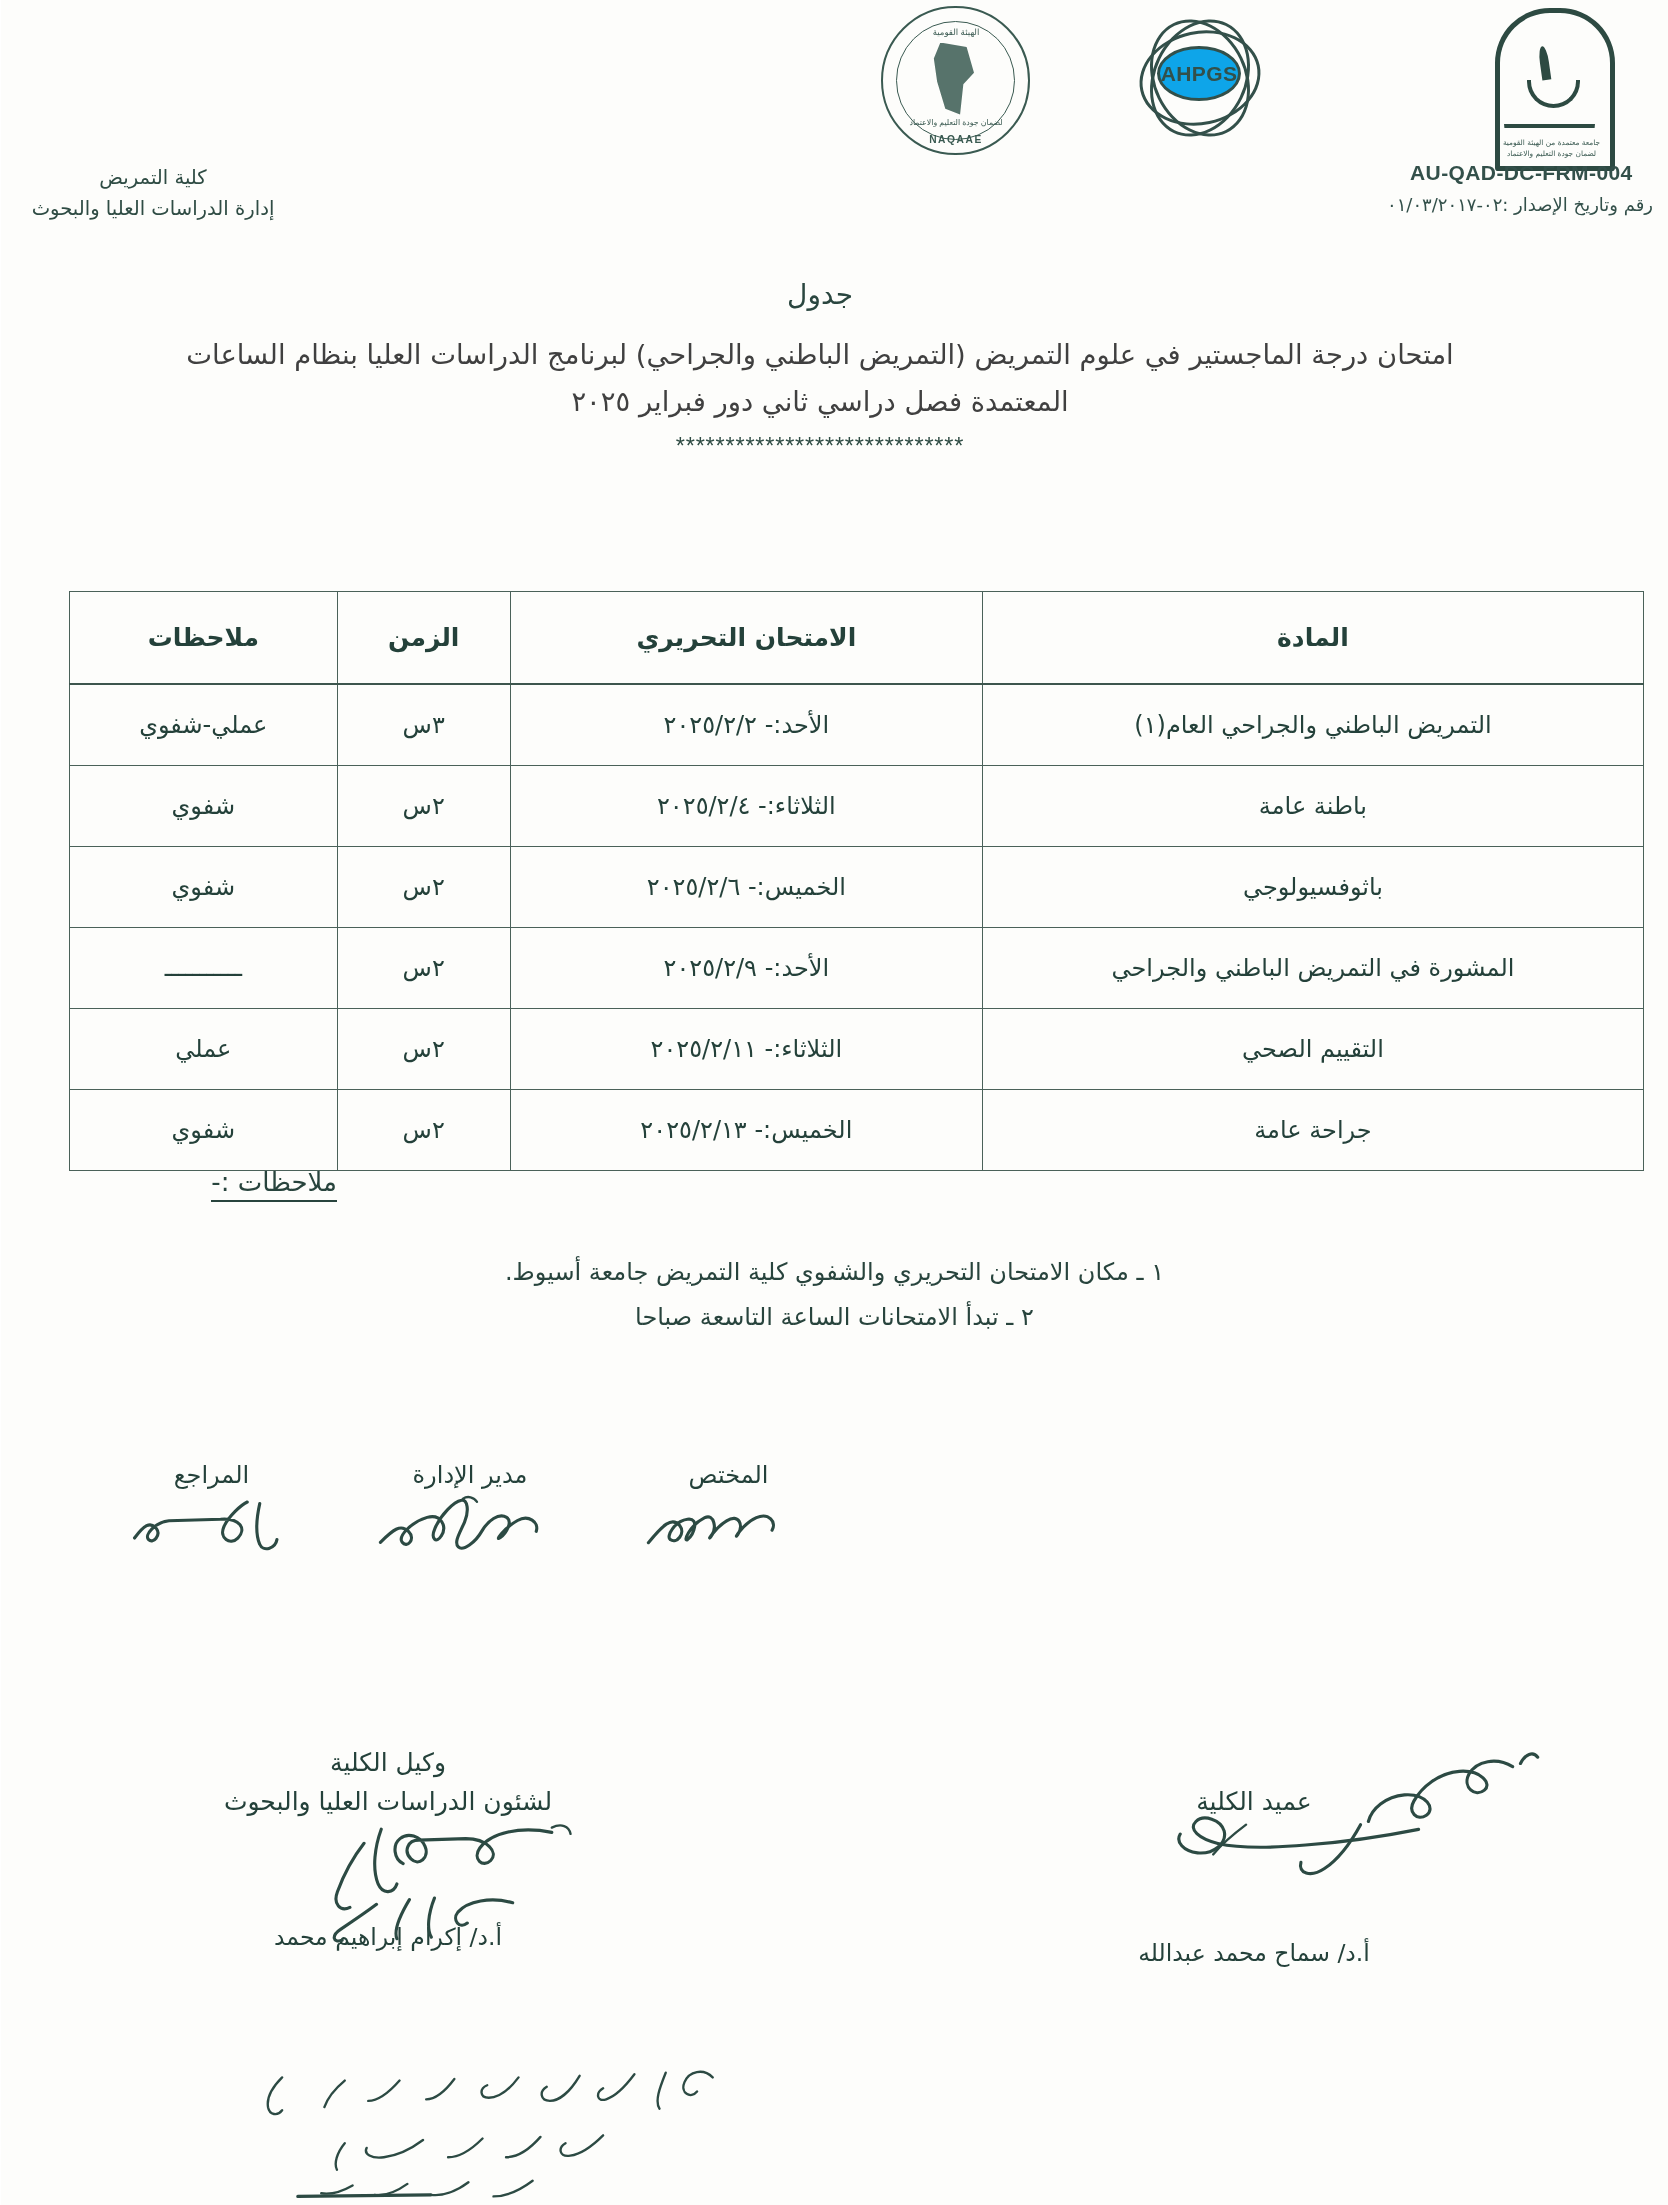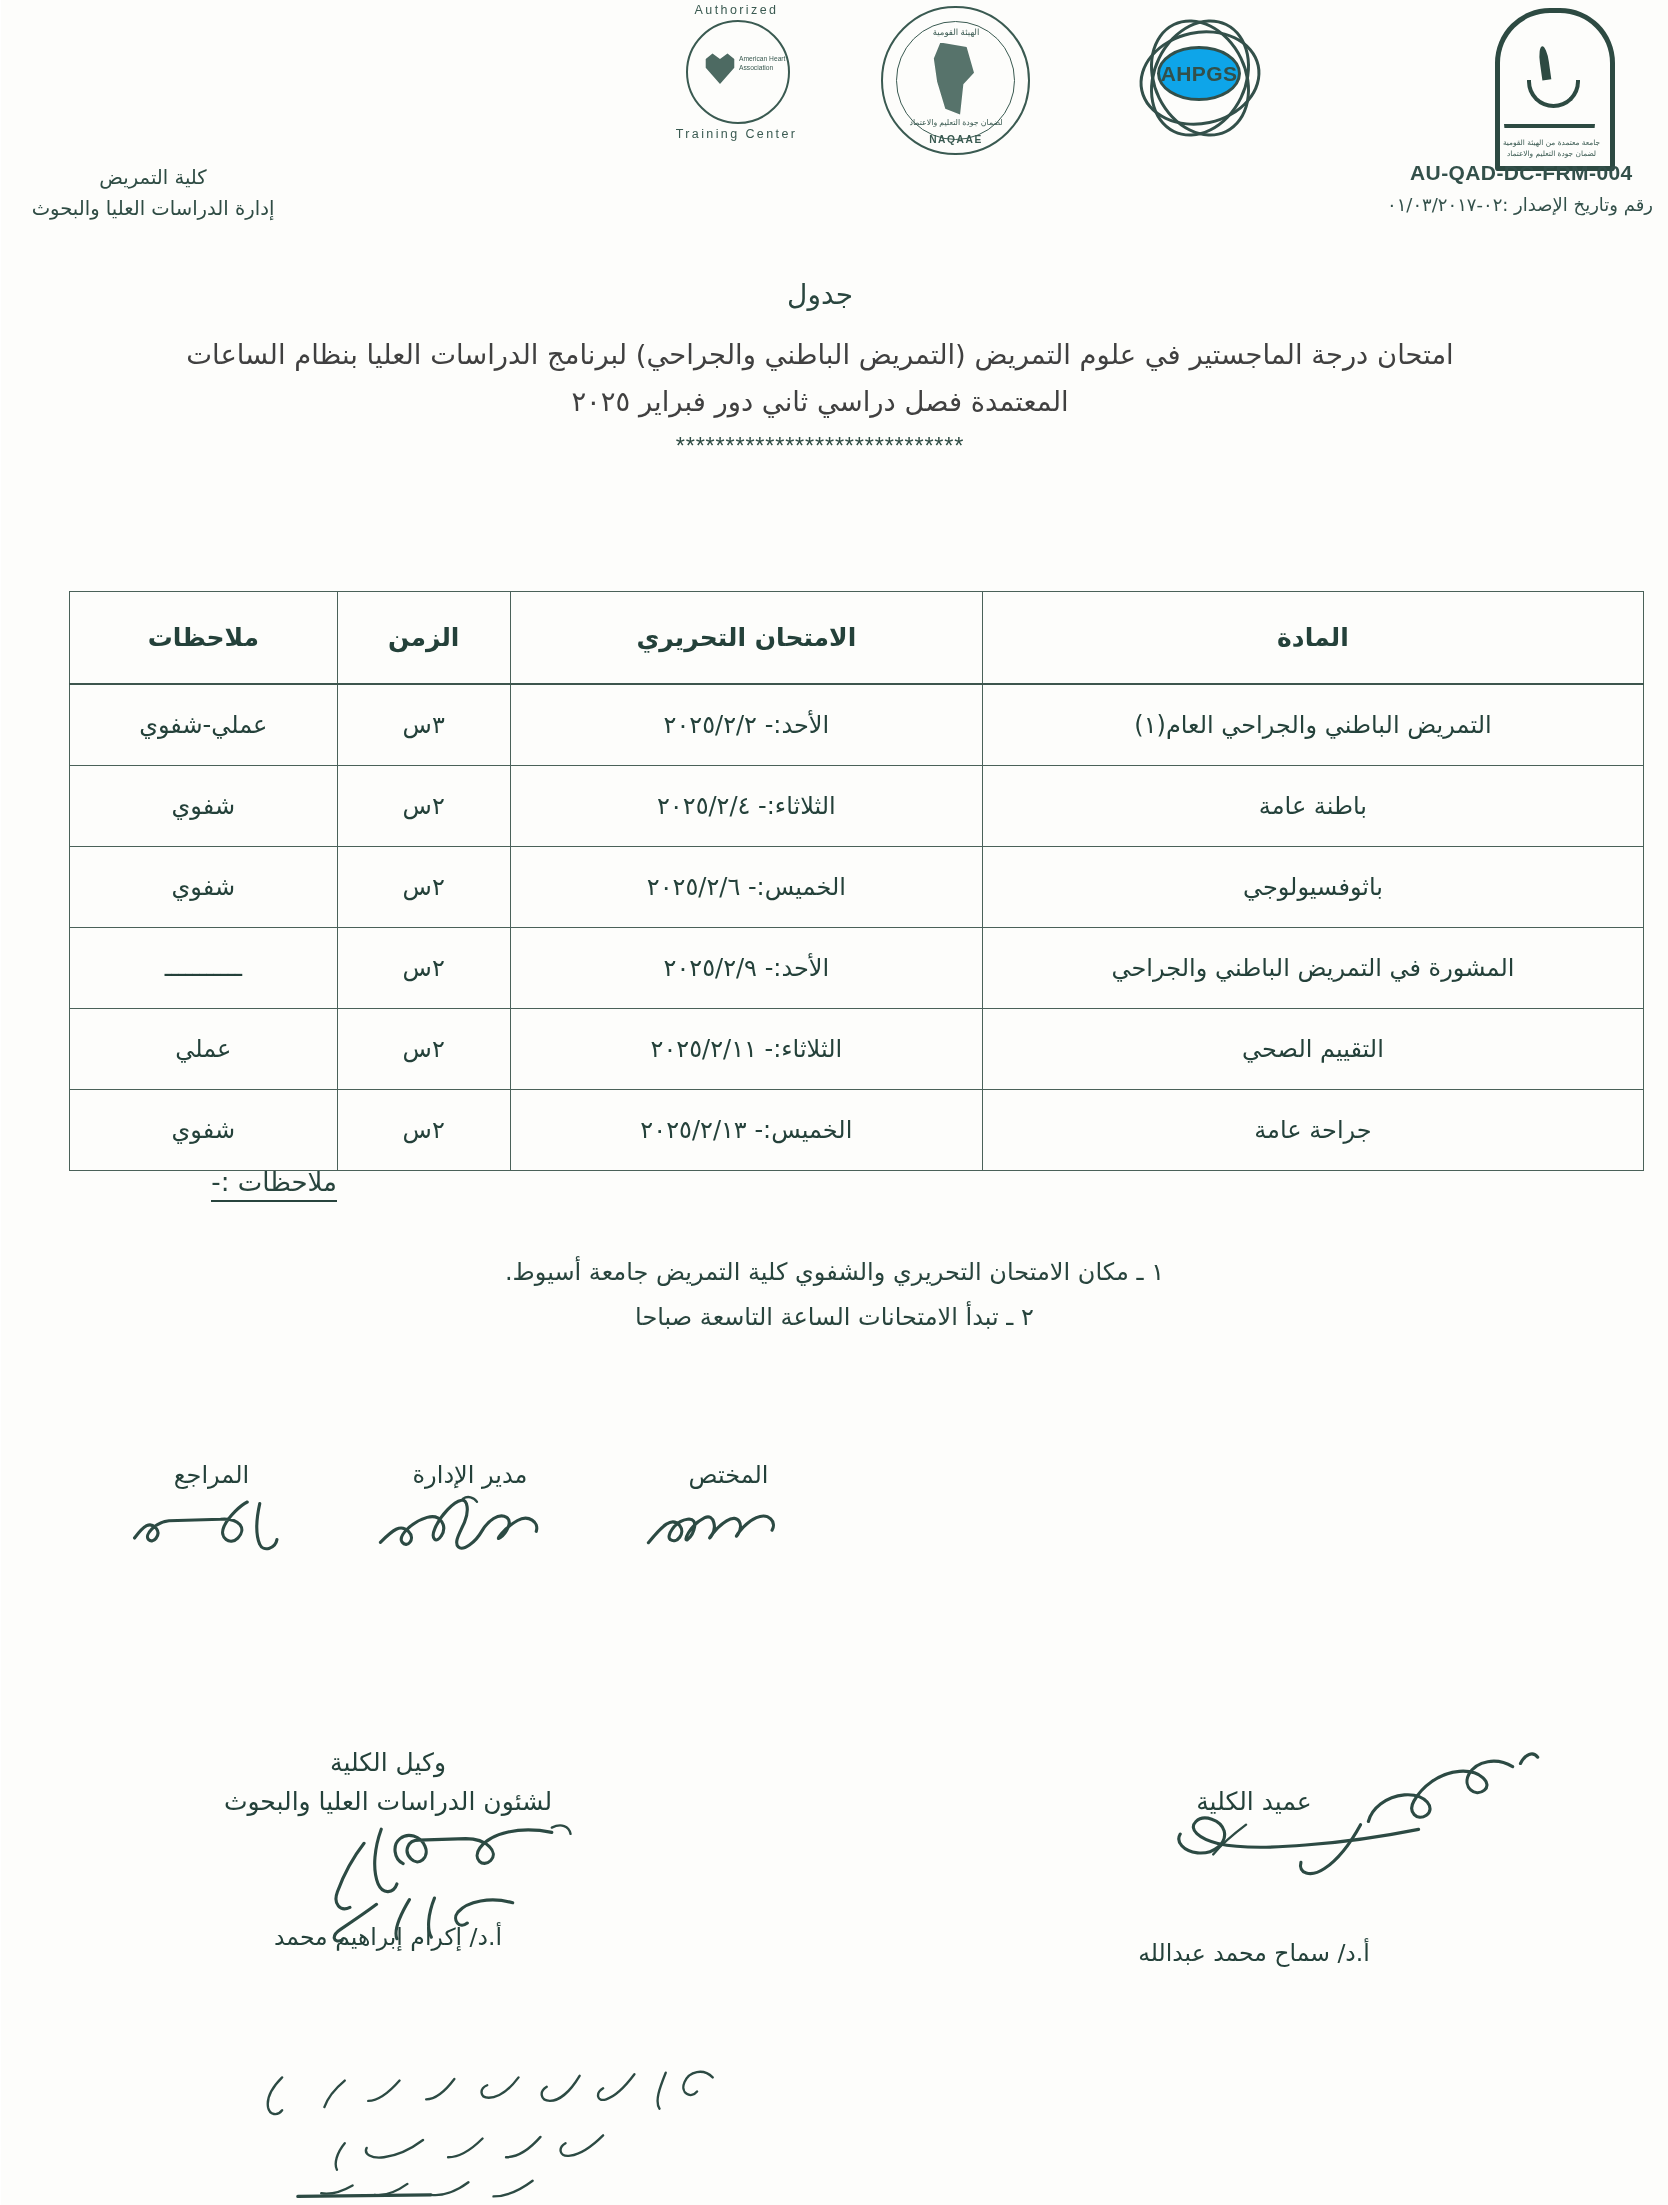--- a/index.html
+++ b/index.html
@@ -430,27 +430,20 @@
 
     <div class="logo seal-naqaae">
       <div class="circ-out"></div>
       <div class="circ-in"></div>
       <div class="map"></div>
       <div class="lbl-ar-top">الهيئة القومية</div>
       <div class="lbl-ar-bot">لضمان جودة التعليم والاعتماد</div>
       <div class="lbl-bot">NAQAAE</div>
     </div>
 
-    <div class="logo seal-aha">
-      <div class="arc-top">Authorized</div>
-      <div class="ring"></div>
-      <div class="heart"></div>
-      <div class="aha-txt">American Heart Association</div>
-      <div class="arc-bot">Training Center</div>
-    </div>
 
     <div class="dept-block">
       <div class="line1">كلية التمريض</div>
       <div class="line2">إدارة الدراسات العليا والبحوث</div>
     </div>
   </div>
 
   <div class="title-wrap">
     <div class="title-main">جدول</div>
     <div class="title-sub">امتحان درجة الماجستير في علوم التمريض (التمريض الباطني والجراحي) لبرنامج الدراسات العليا بنظام الساعات المعتمدة فصل دراسي ثاني دور فبراير ٢٠٢٥</div>

